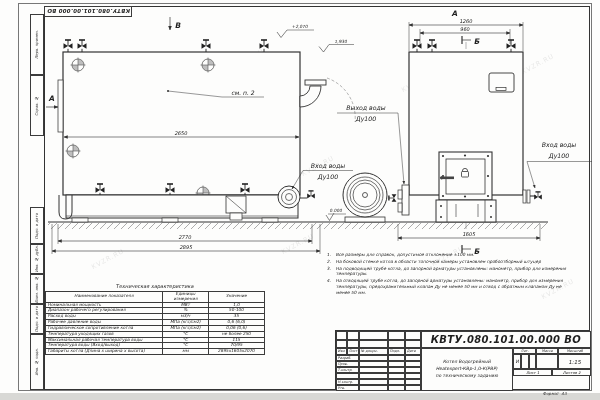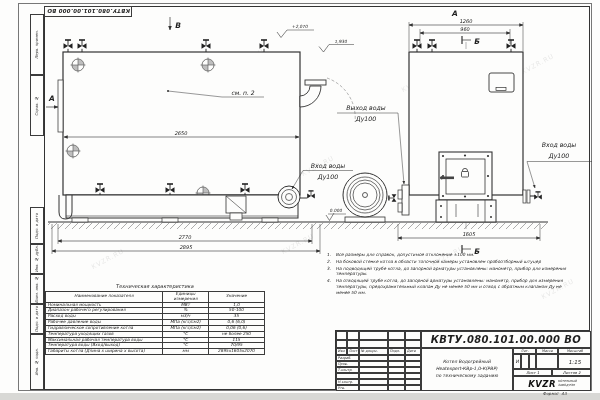--- a/index.html
+++ b/index.html
@@ -503,27 +503,18 @@
       <div class="tb-c" style="width:8px;justify-content:center;font-size:4.5px">И</div>
       <div class="tb-c" style="width:8px"></div>
       <div class="tb-c" style="width:7px"></div>
       <div class="tb-c" style="width:22px"></div>
       <div class="tb-c" style="width:33px;justify-content:center;font-size:5.5px">1:15</div>
     </div>
     <div class="tb-rrow" style="height:7px">
       <div class="tb-c" style="width:39px;justify-content:center;font-size:3.8px">Лист 1</div>
       <div class="tb-c" style="width:39px;justify-content:center;font-size:3.8px">Листов 2</div>
     </div>
-    <div class="tb-rrow" style="height:15px">
-      <div class="tb-c" style="width:78px;justify-content:center;gap:2px">
-        <span class="tb-logo">KVZR</span>
-        <span class="tb-company">
-          <span style="display:block">КОТЕЛЬНЫЙ</span>
-          <span style="display:block">ЗАВОД РЭП</span>
-        </span>
-      </div>
-    </div>
   </div>
 </div>
 
 <div class="abs fmt">
   <span>Формат</span>&nbsp;&nbsp;<span>А3</span>
 </div>
 
 </body></html>

